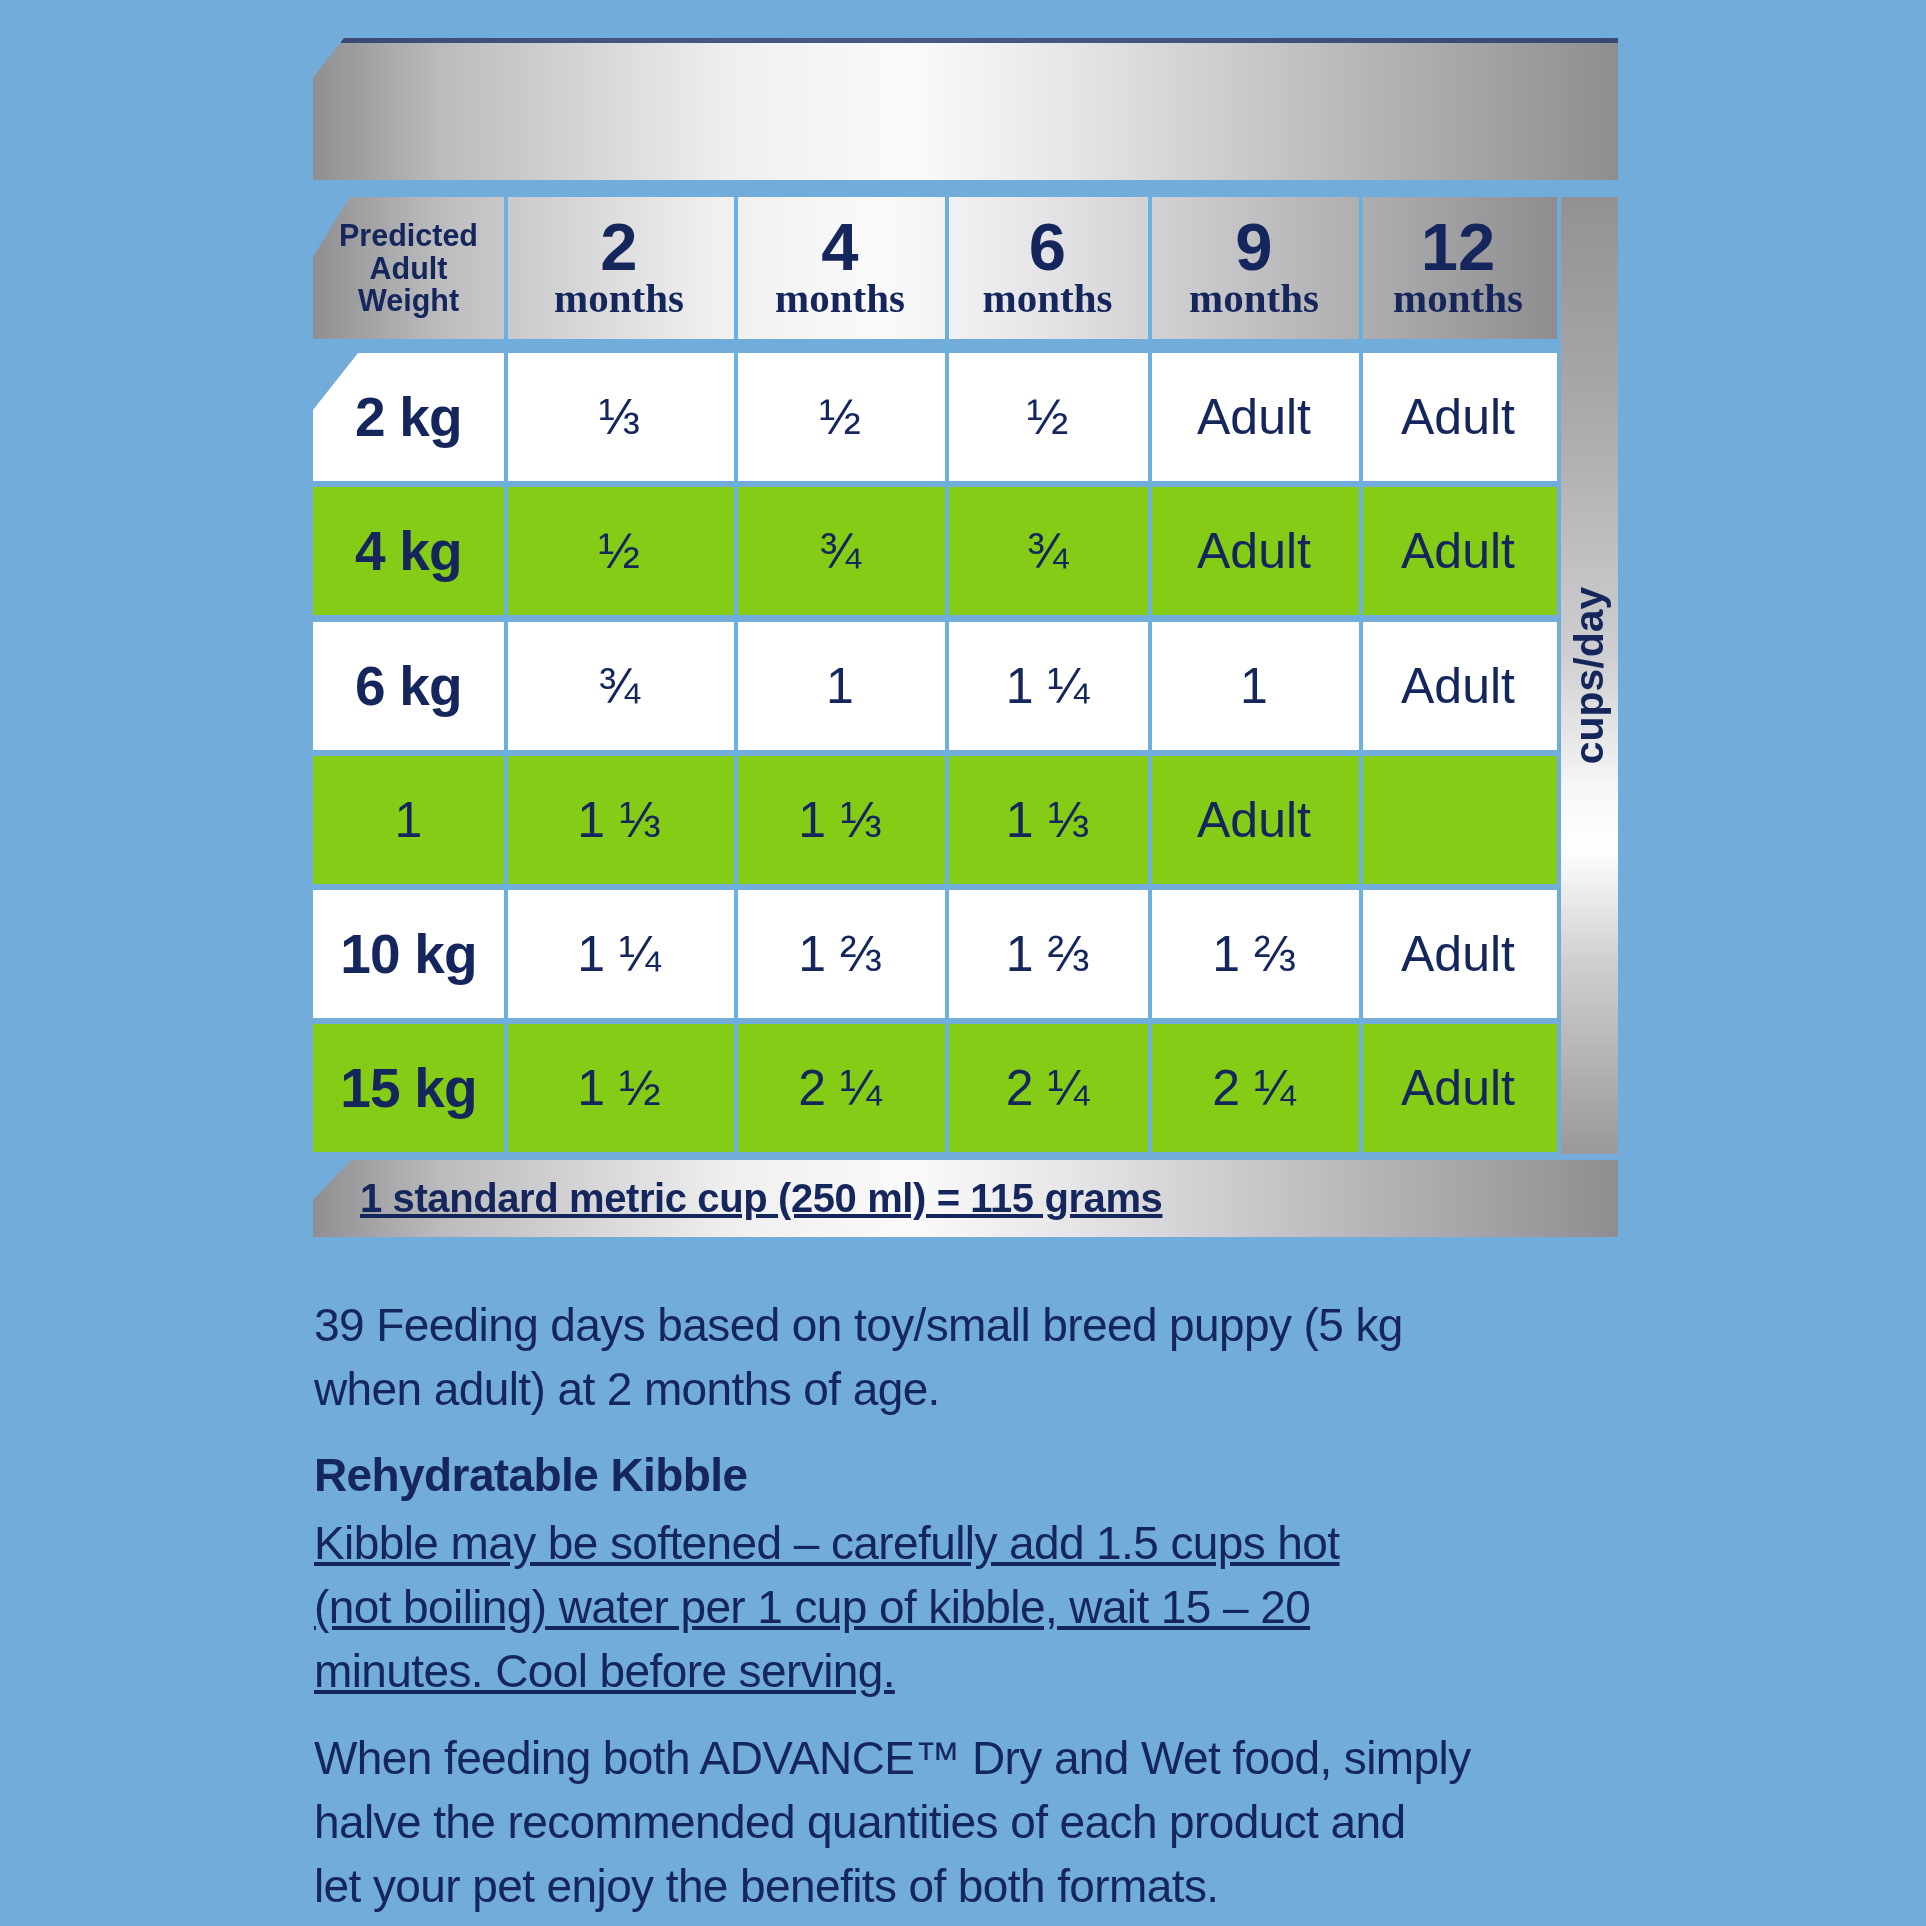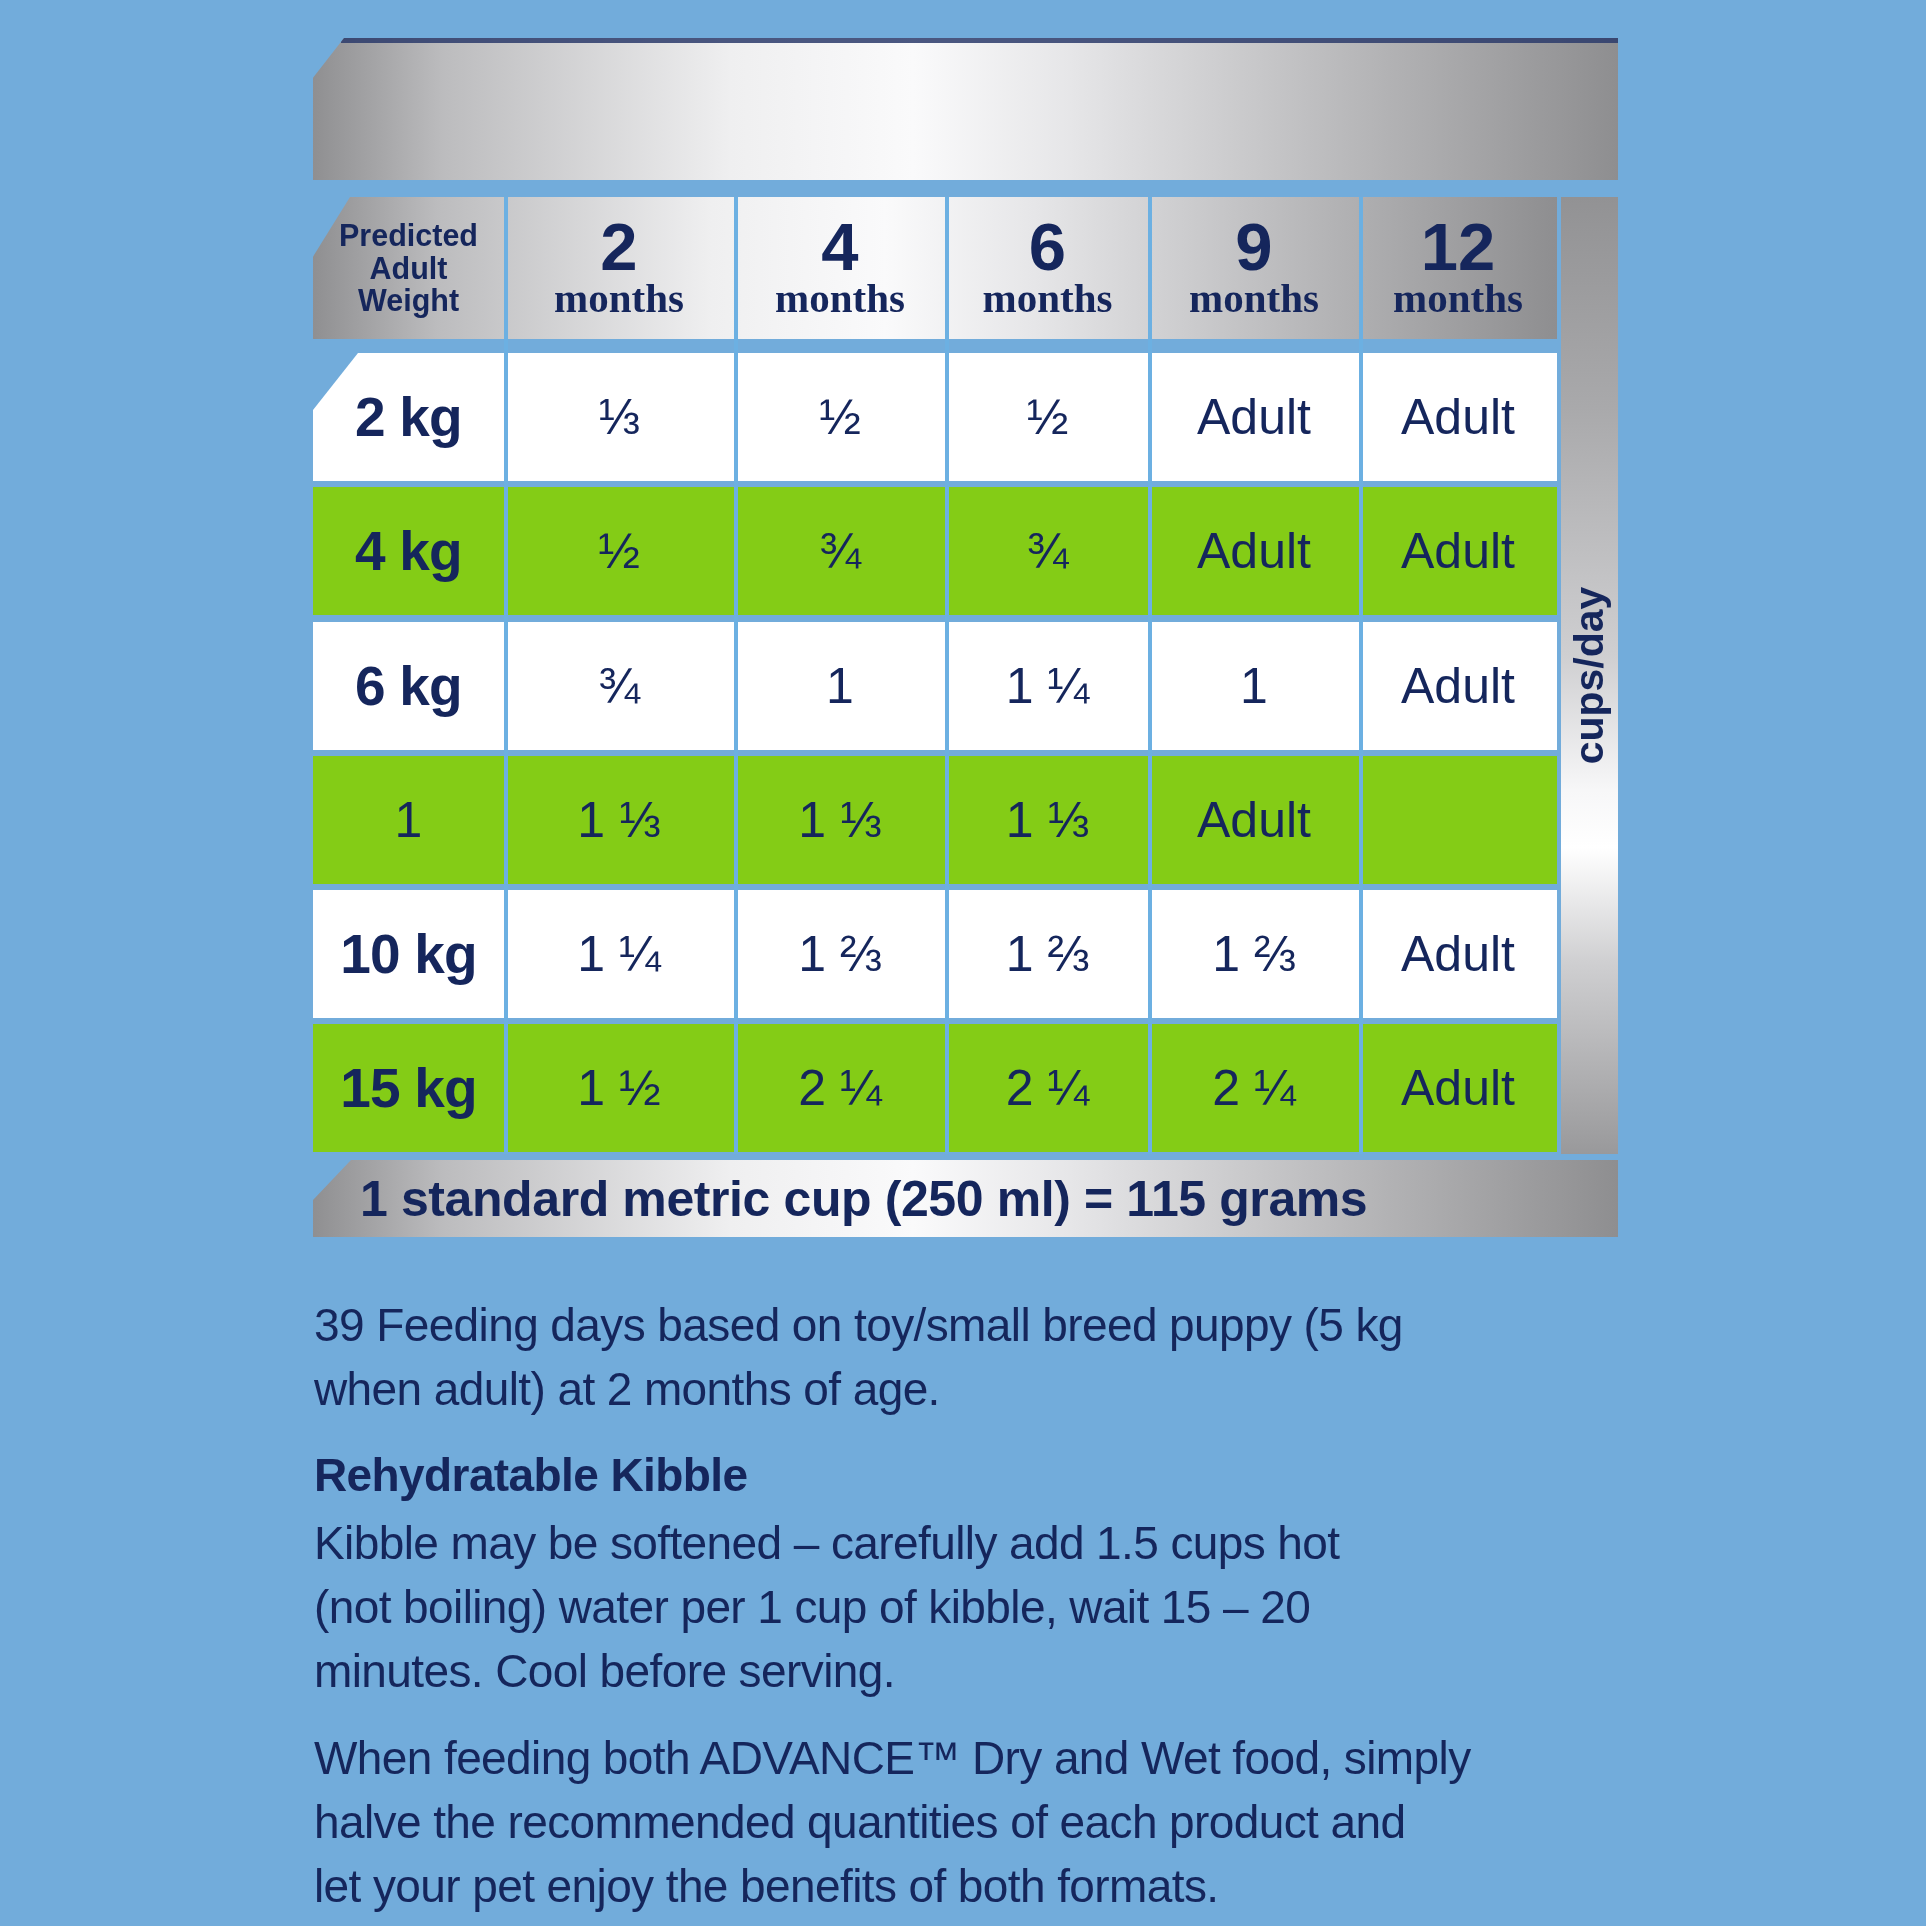--- a/index.html
+++ b/index.html
@@ -67,31 +67,31 @@
     transform:rotate(-90deg);white-space:nowrap;
     font-size:41px;font-weight:bold;
   }
   
   #footnote-bar{
     position:absolute;left:313px;top:1160px;width:1305px;height:77px;
     clip-path:polygon(38px 0,100% 0,100% 100%,0 100%,0 52%);
     display:flex;align-items:center;
   }
   #footnote-bar span{
-    padding-left:47px;font-size:50px;font-weight:bold;letter-spacing:-0.4px;
+    padding-left:47px;font-size:40px;font-weight:bold;letter-spacing:-0.4px;text-decoration:underline;
   }
   
   #notes{position:absolute;left:314px;top:1294px;width:1388px;}
   .note{
     font-size:46px;line-height:1.39;letter-spacing:-0.6px;
     white-space:pre-line;
   }
   .note-gap{margin-top:22.5px;}
   .note-heading{font-weight:bold;}
-  .note-attached{margin-top:4px;}
+  .note-attached{margin-top:4px;text-decoration:underline;}
 </style>
 </head>
 <body>
 
 <div id="title-bar" class="silver-h">
   <div class="topline"></div>
 </div>
 
 <div id="header-row" class="silver-h">
     <div class="header-cell corner-label">Predicted

